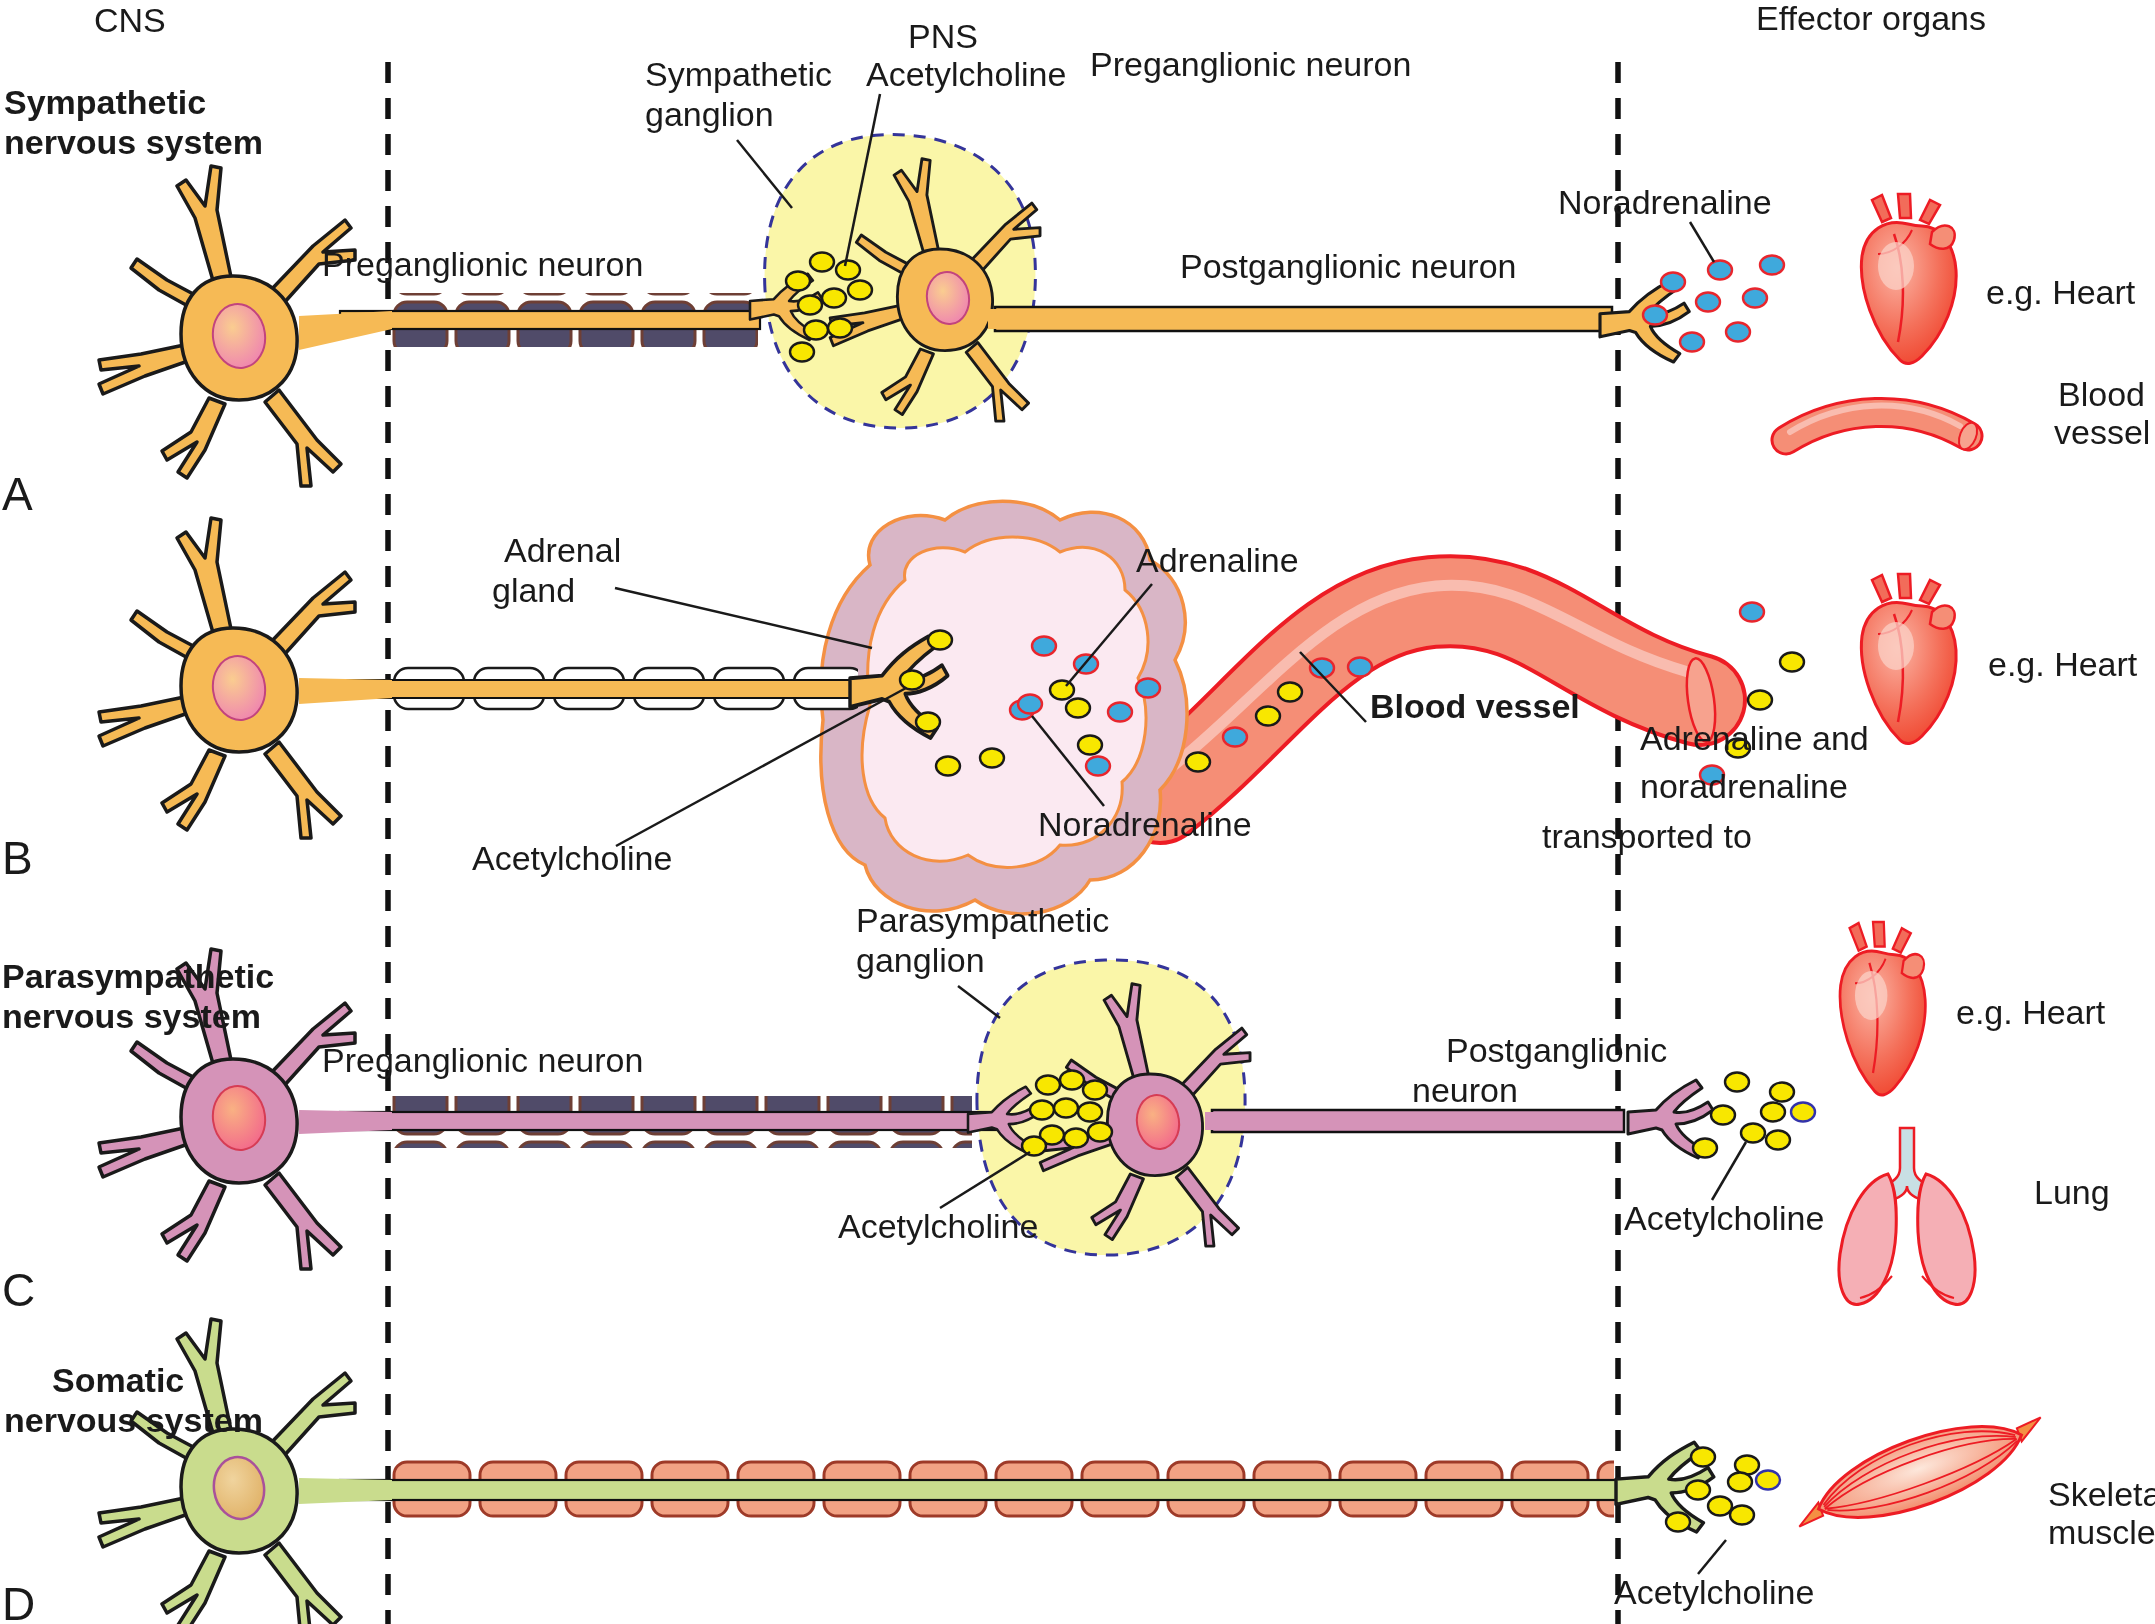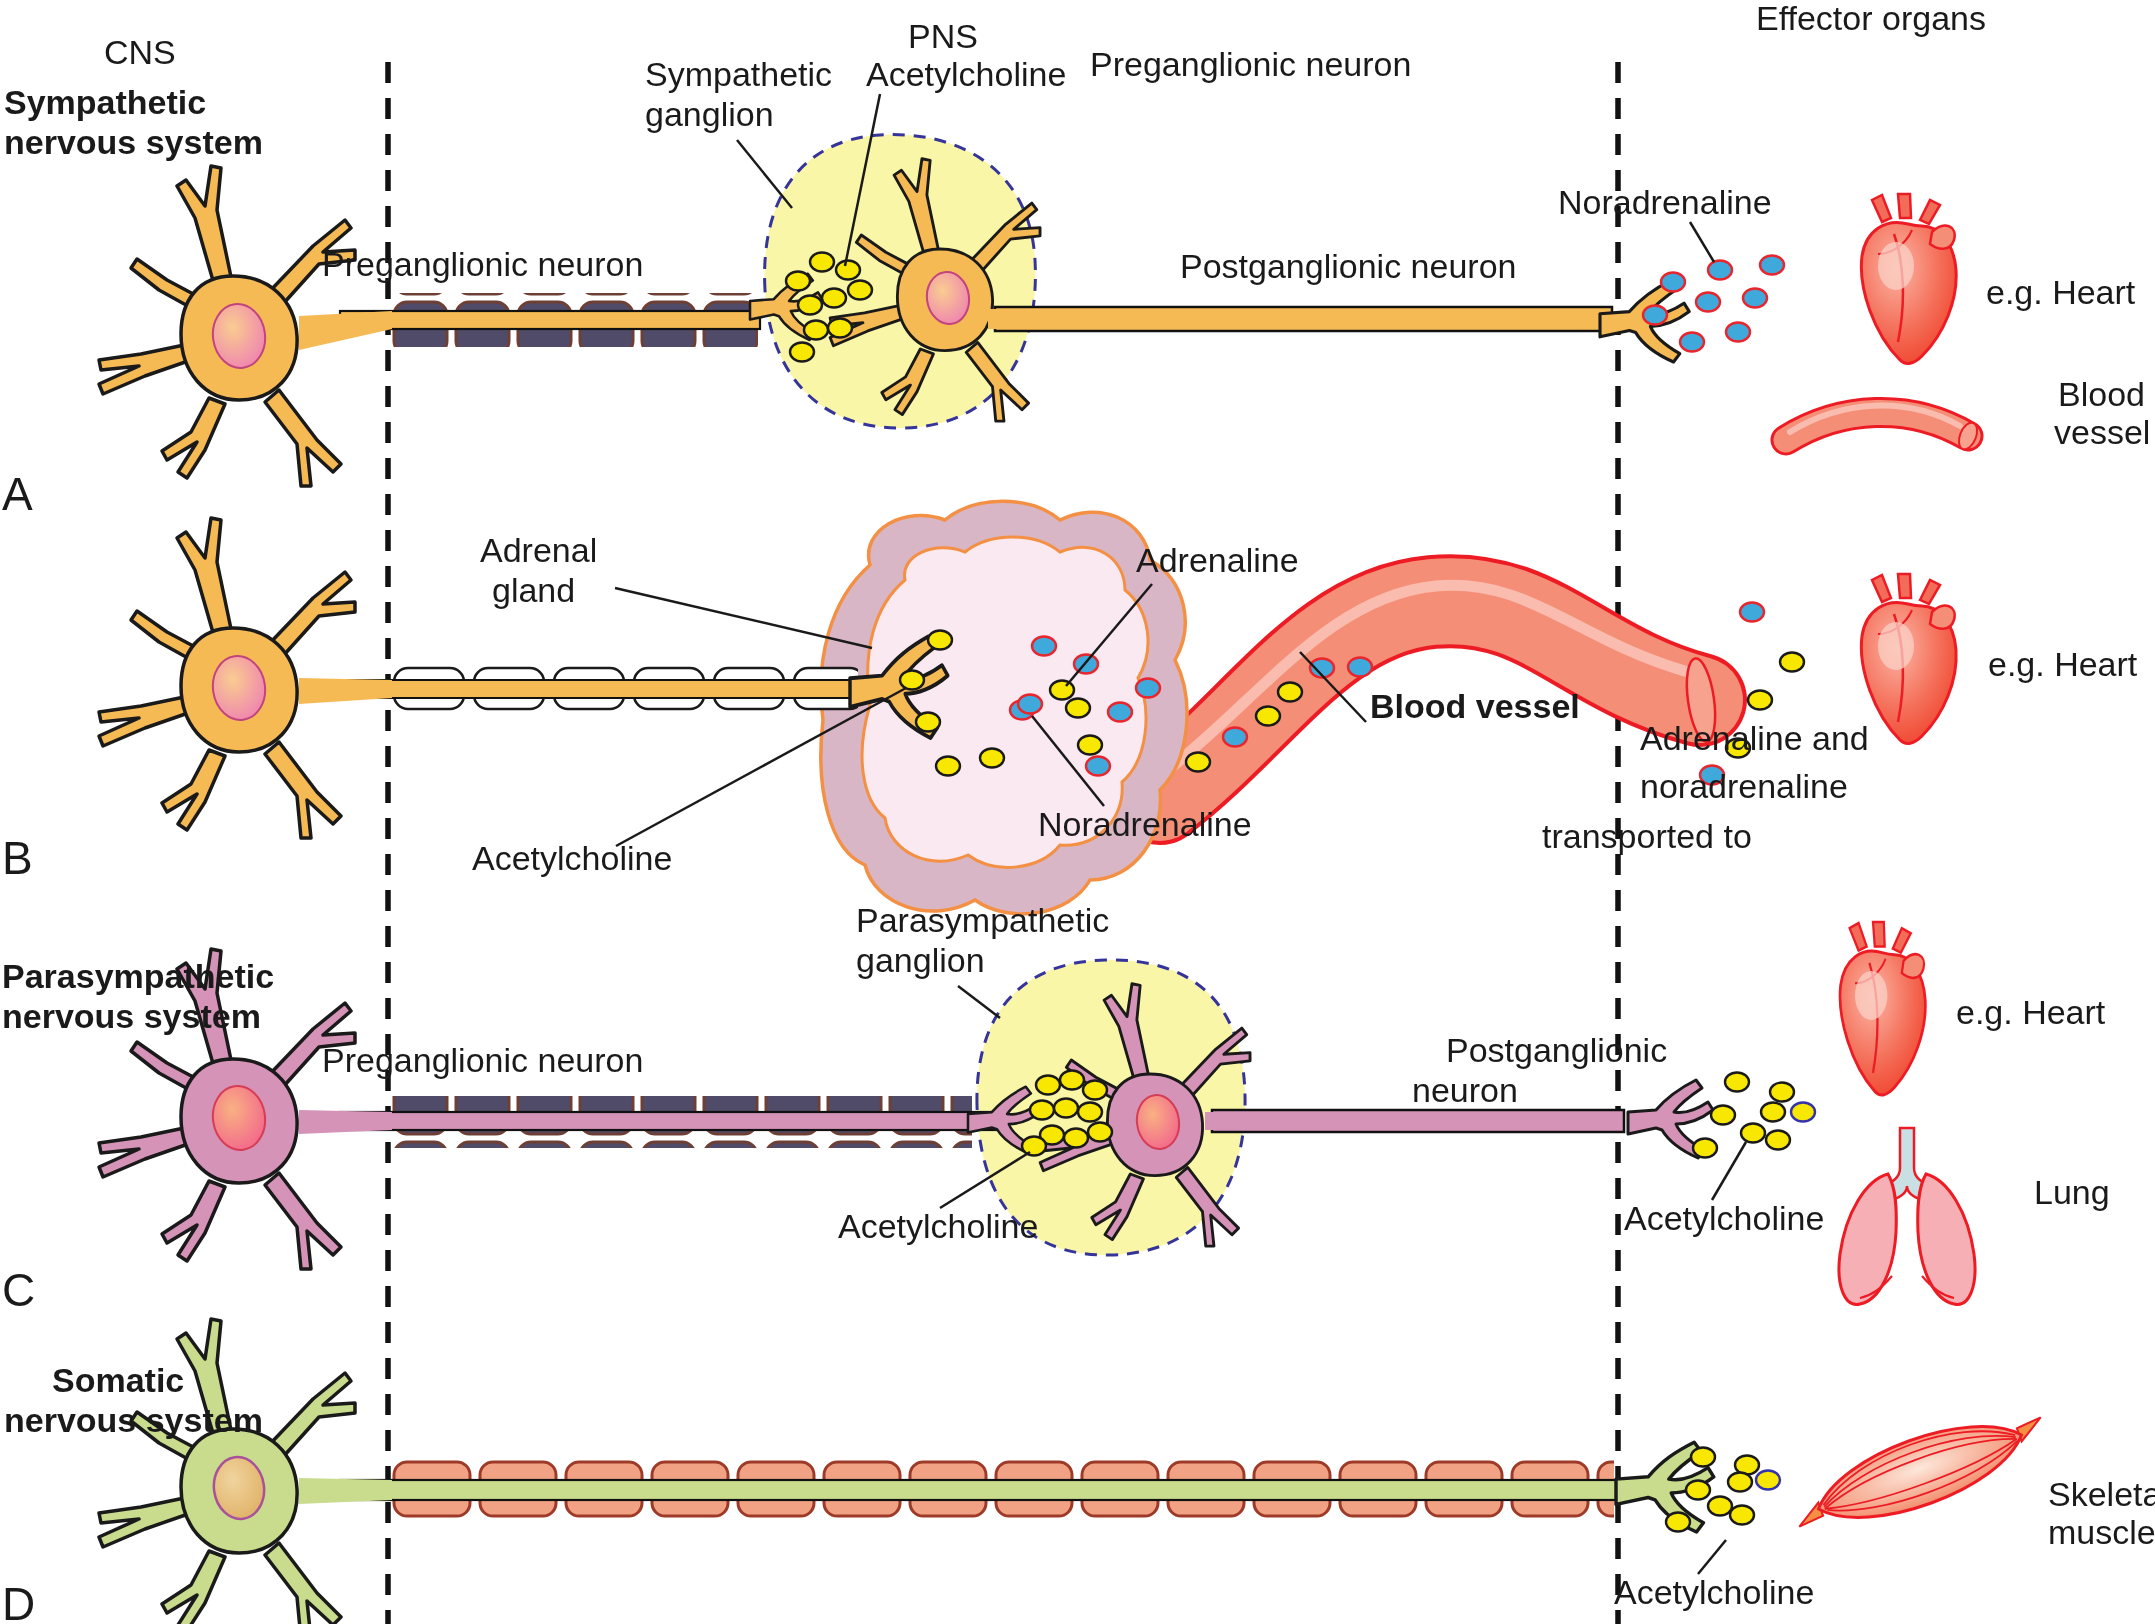--- a/index.html
+++ b/index.html
@@ -274,39 +274,39 @@
     <line x1="1366" y1="722" x2="1300" y2="652"></line>
     <line x1="1104" y1="806" x2="1032" y2="716"></line>
     <line x1="616" y1="846" x2="906" y2="688"></line>
     <line x1="958" y1="986" x2="1000" y2="1018"></line>
     <line x1="940" y1="1208" x2="1030" y2="1152"></line>
     <line x1="1712" y1="1200" x2="1746" y2="1142"></line>
     <line x1="1698" y1="1574" x2="1726" y2="1540"></line>
   </g>
 </svg>
 
-<div class="lbl" style="left:104px;top:2px;margin-top:32px;">CNS</div>
+<div class="lbl" style="left:94px;top:2px;">CNS</div>
 <div class="lbl" style="left:908px;top:18px;">PNS</div>
 <div class="lbl" style="left:1756px;top:0px;">Effector organs</div>
 <div class="lbl" style="left:1090px;top:46px;">Preganglionic neuron</div>
 
 <div class="lbl bold" style="left:4px;top:84px;">Sympathetic</div>
 <div class="lbl bold" style="left:4px;top:124px;">nervous system</div>
 <div class="lbl" style="left:322px;top:246px;">Preganglionic neuron</div>
 <div class="lbl" style="left:645px;top:56px;">Sympathetic</div>
 <div class="lbl" style="left:645px;top:96px;">ganglion</div>
 <div class="lbl" style="left:866px;top:56px;">Acetylcholine</div>
 <div class="lbl" style="left:1180px;top:248px;">Postganglionic neuron</div>
 <div class="lbl" style="left:1558px;top:184px;">Noradrenaline</div>
 <div class="lbl" style="left:1986px;top:274px;">e.g. Heart</div>
 <div class="lbl" style="left:2058px;top:376px;">Blood</div>
 <div class="lbl" style="left:2054px;top:414px;">vessel</div>
 <div class="lbl letter" style="left:2px;top:470px;">A</div>
 
-<div class="lbl" style="left:480px;top:532px;text-align:right;">Adrenal</div>
+<div class="lbl" style="left:504px;top:532px;text-align:right;">Adrenal</div>
 <div class="lbl" style="left:492px;top:572px;">gland</div>
 <div class="lbl" style="left:1136px;top:542px;">Adrenaline</div>
 <div class="lbl" style="left:472px;top:840px;">Acetylcholine</div>
 <div class="lbl" style="left:1038px;top:806px;">Noradrenaline</div>
 <div class="lbl" style="left:1370px;top:688px;font-weight:bold;">Blood vessel</div>
 <div class="lbl" style="left:1640px;top:720px;">Adrenaline and</div>
 <div class="lbl" style="left:1640px;top:768px;">noradrenaline</div>
 <div class="lbl" style="left:1542px;top:818px;">transported to</div>
 <div class="lbl" style="left:1988px;top:646px;">e.g. Heart</div>
 <div class="lbl letter" style="left:2px;top:834px;">B</div>

